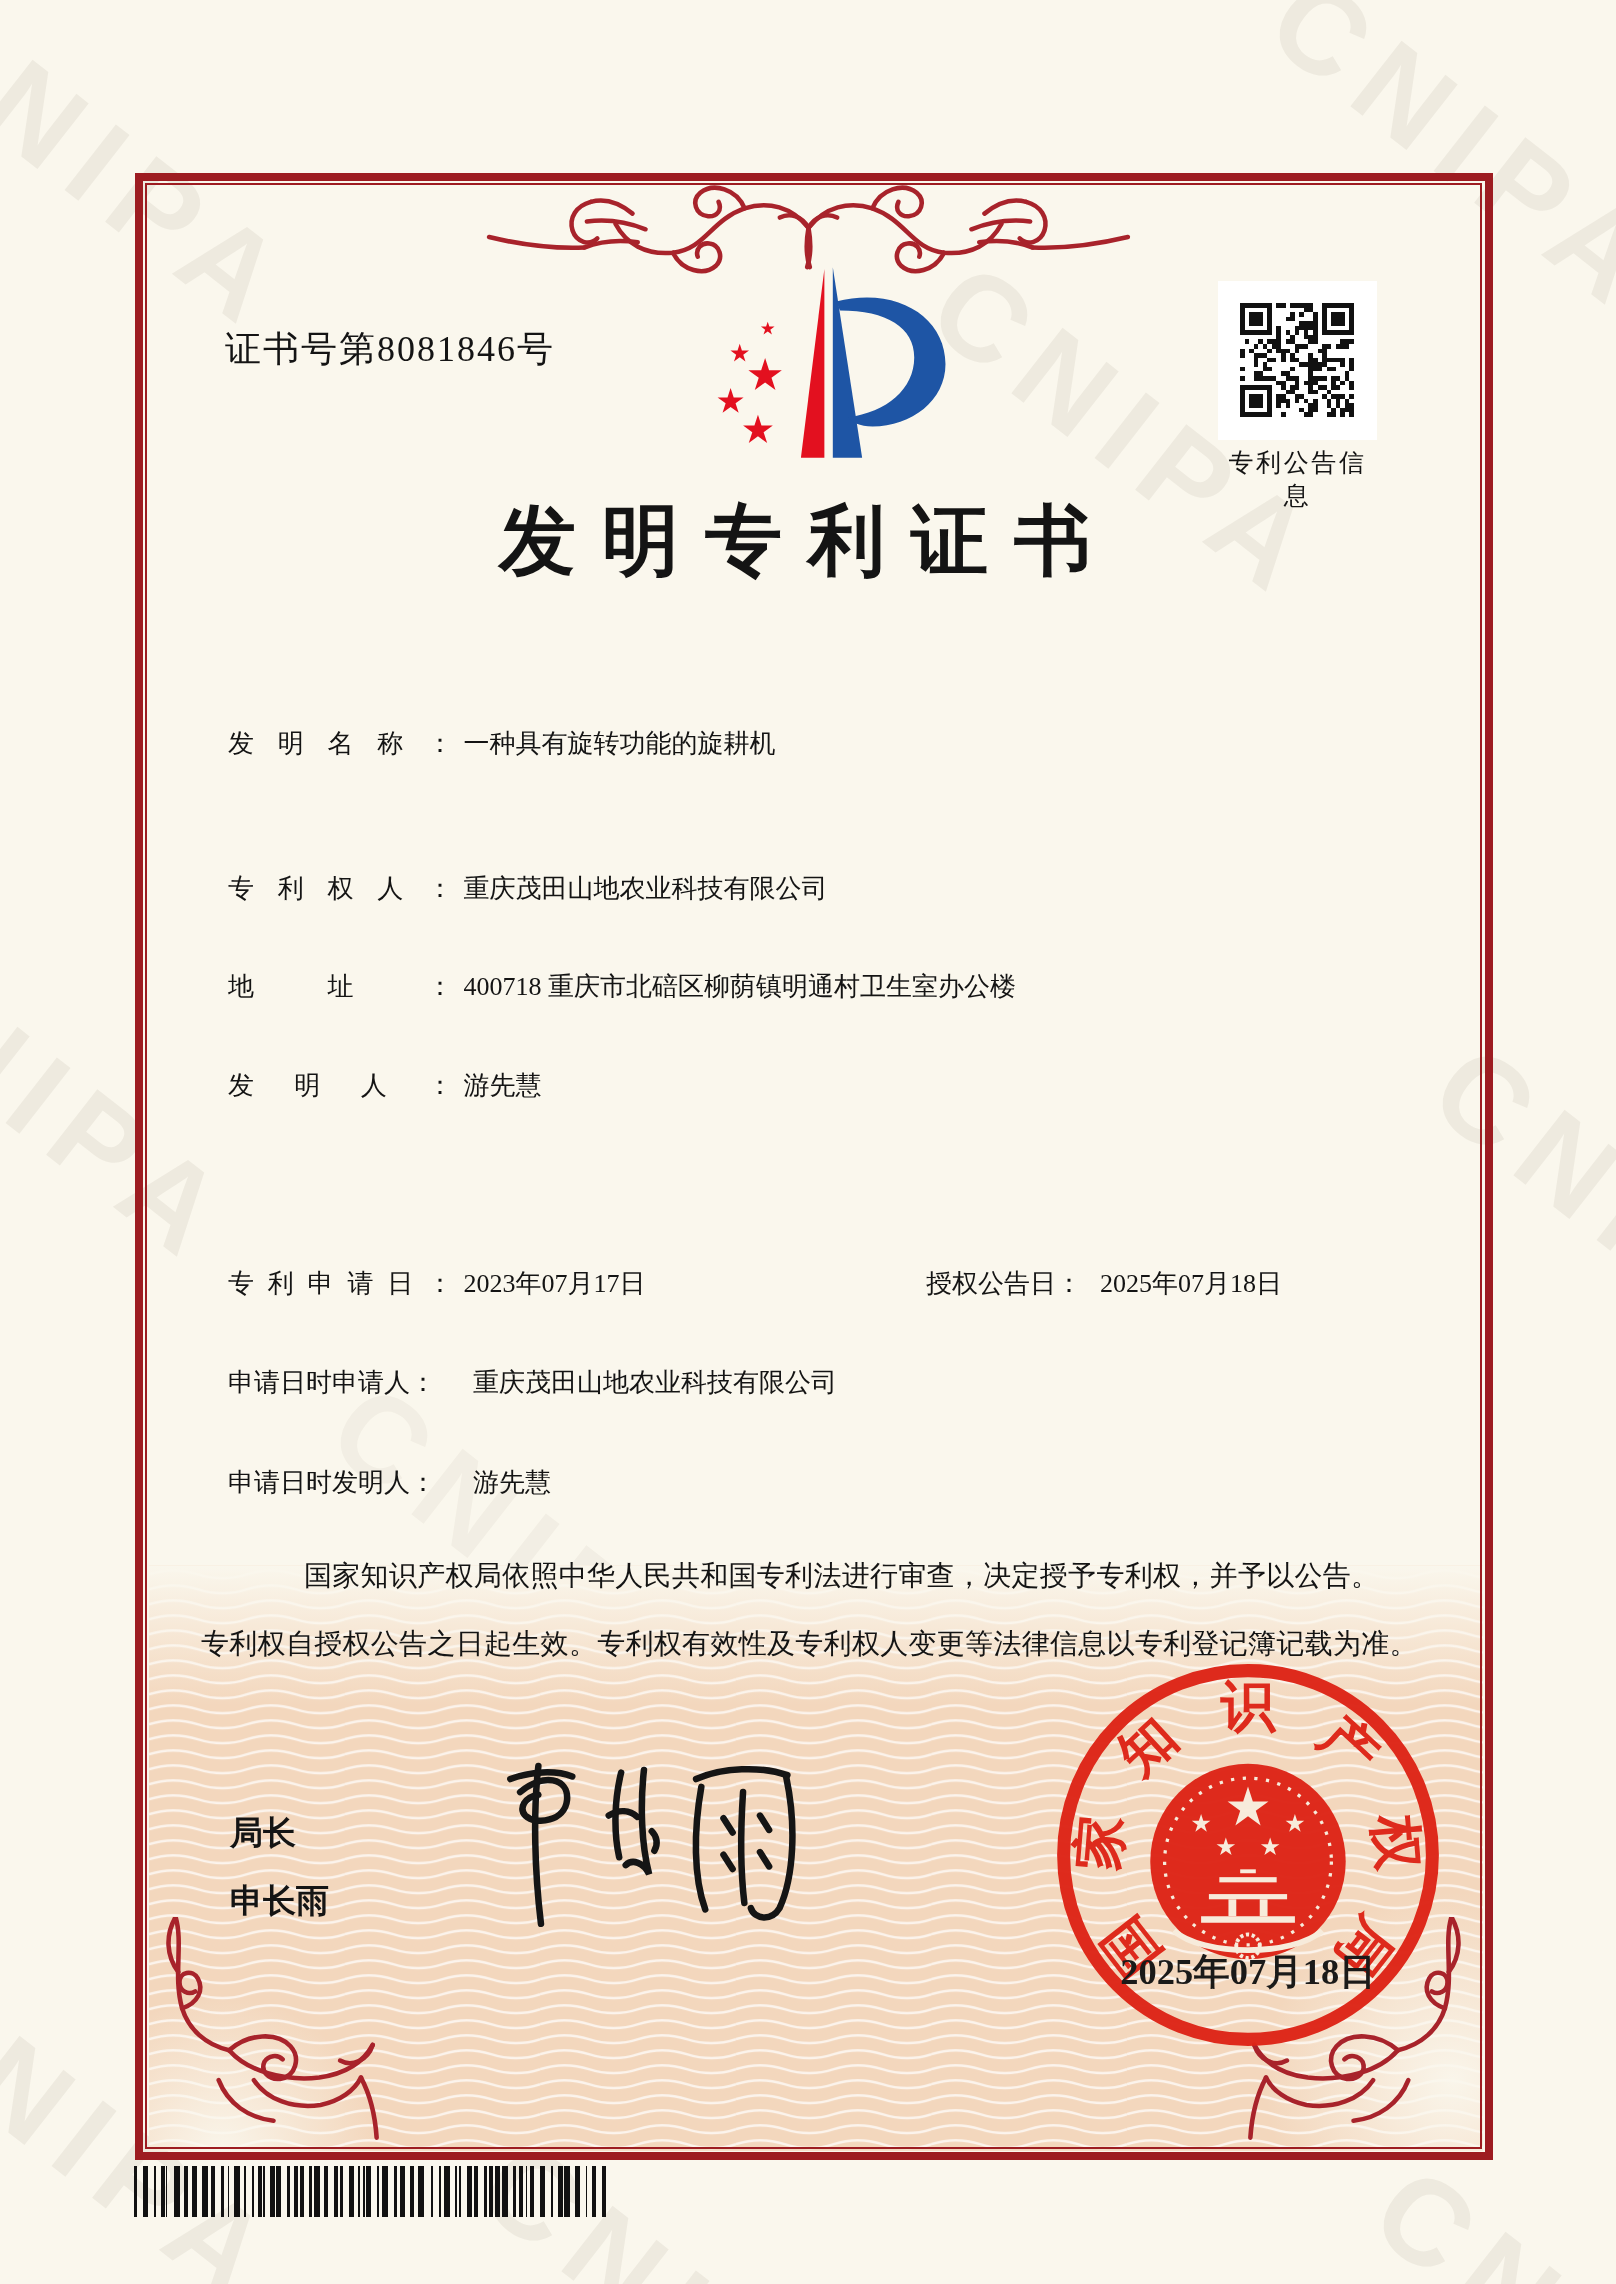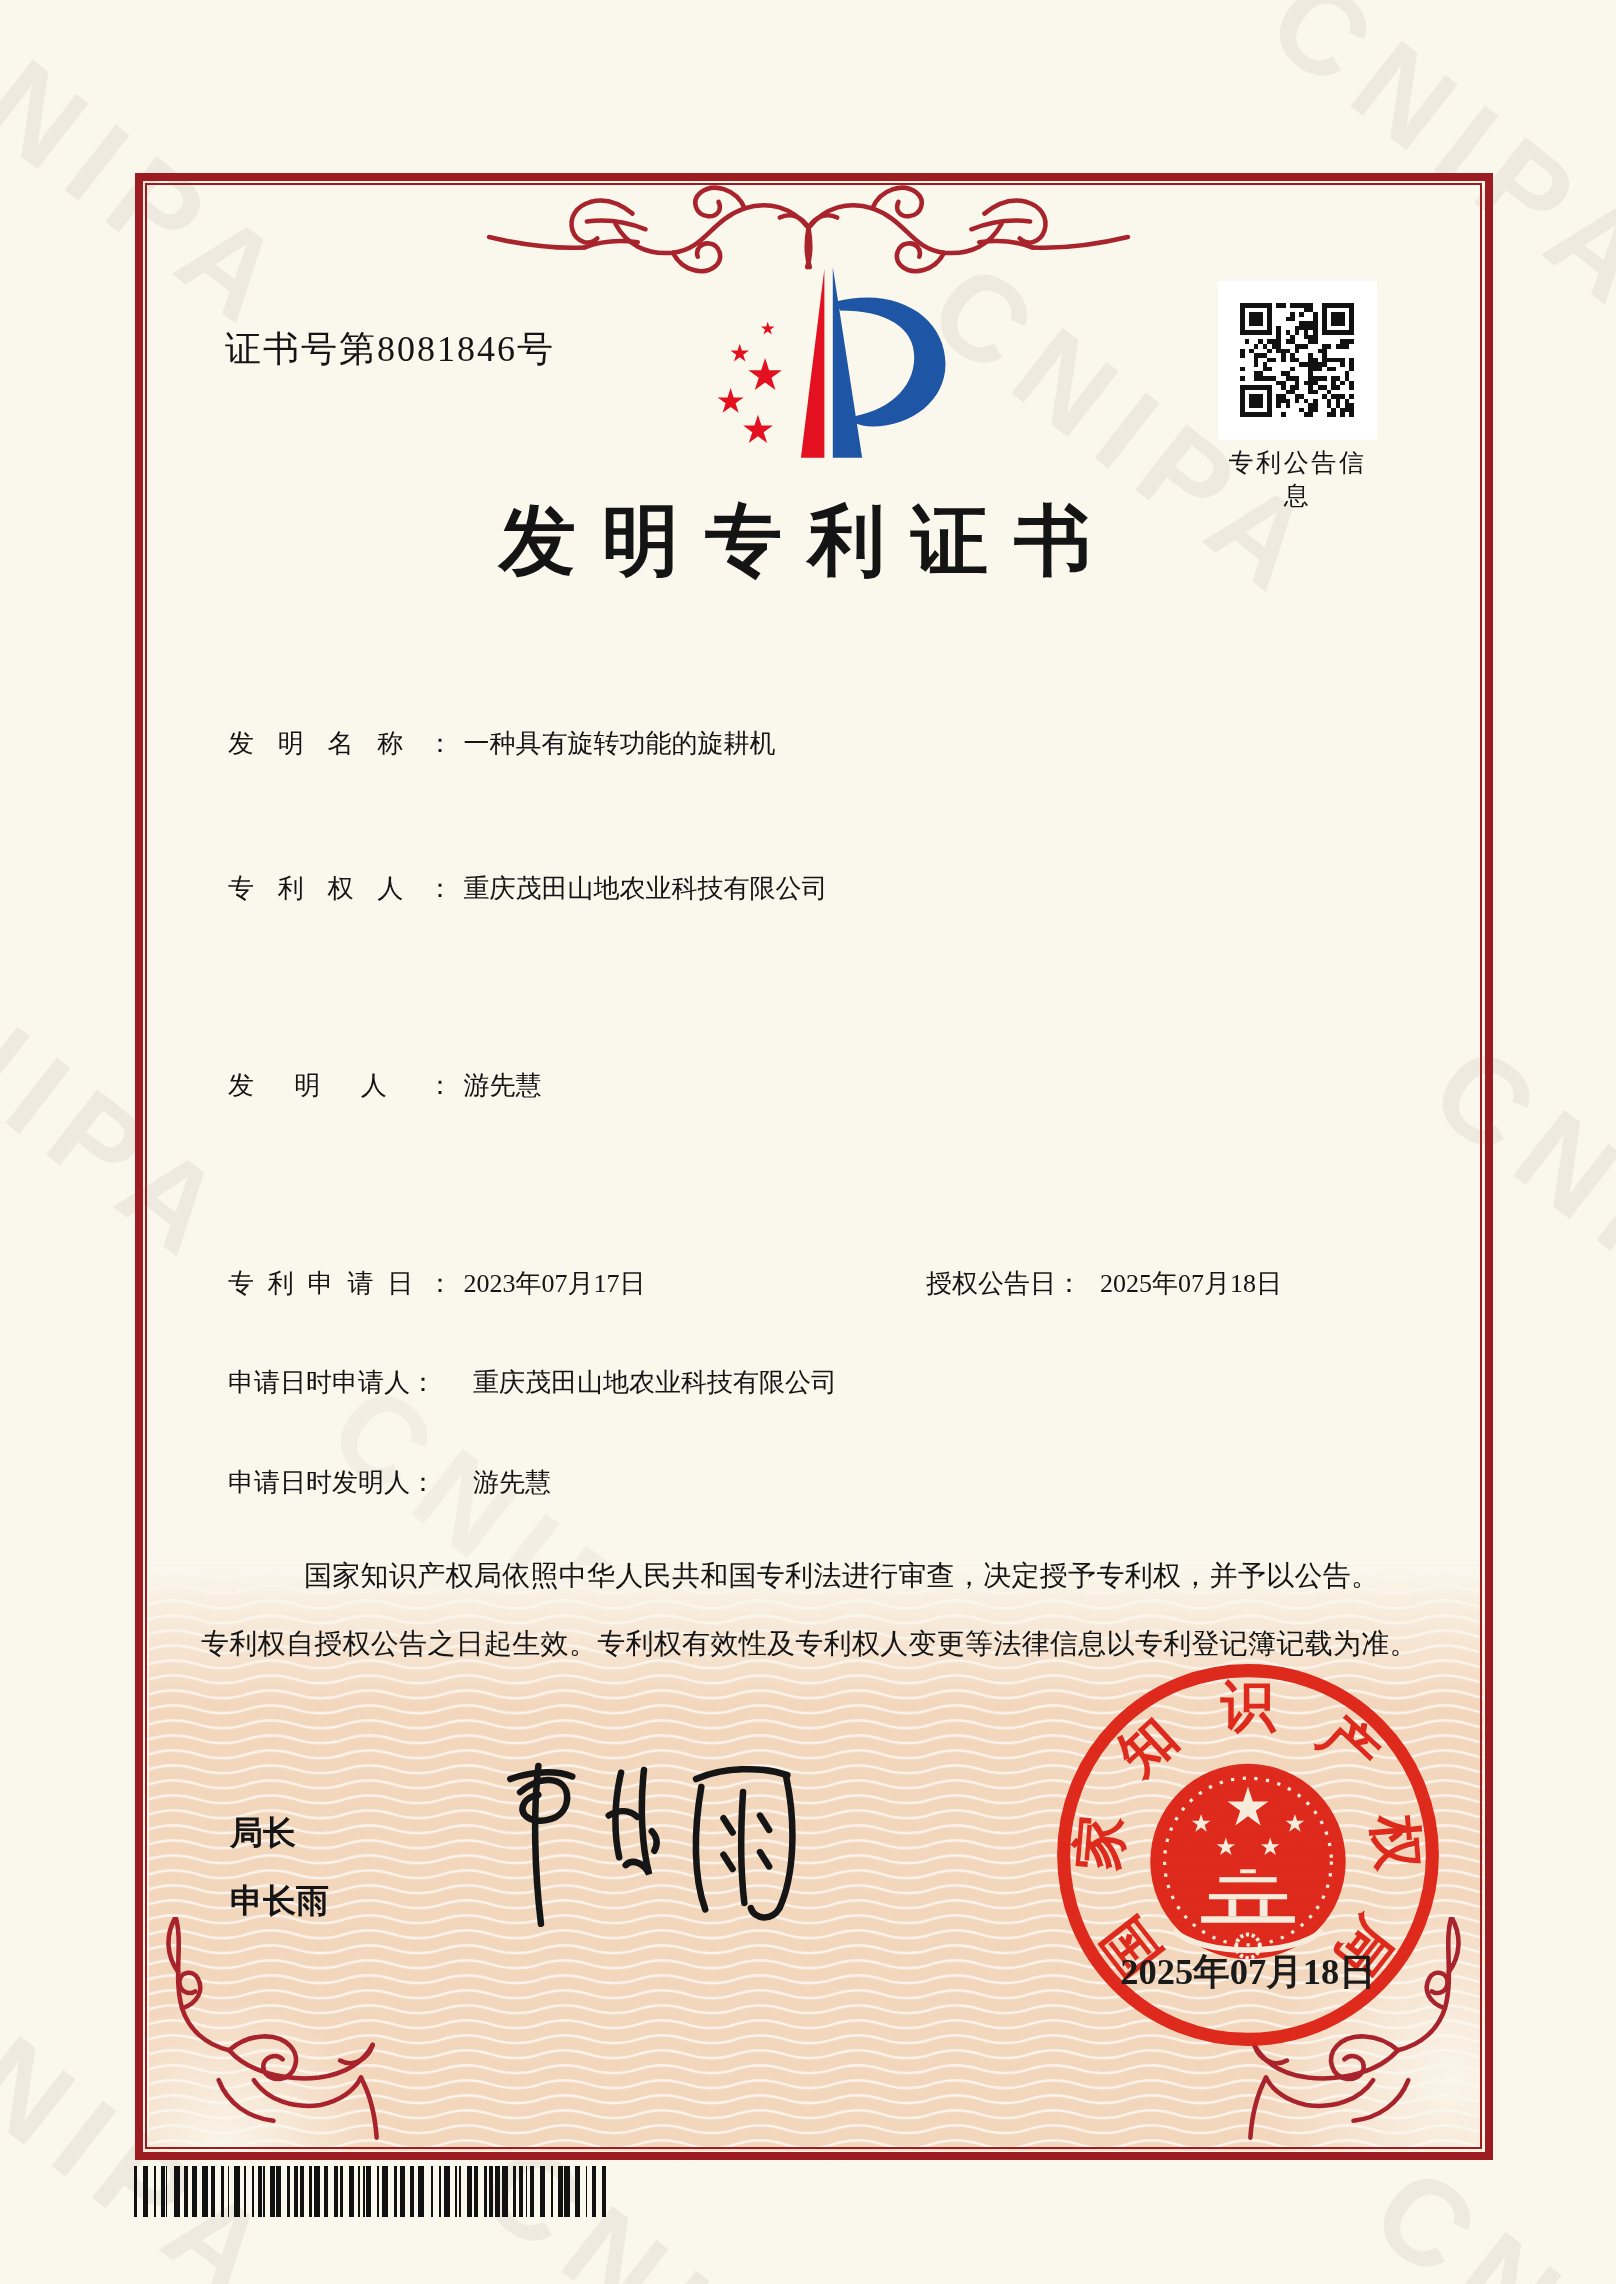--- a/index.html
+++ b/index.html
@@ -355,20 +355,23 @@
 
   <div class="cert-no">证书号第8081846号</div>
   <div class="doc-title">发明专利证书</div>
 
   <div class="row" style="top:726px">
     <span class="lab-j">发明名称：</span><span class="val">一种具有旋转功能的旋耕机</span>
   </div>
   <div class="row" style="top:871px">
     <span class="lab-j">专利权人：</span><span class="val">重庆茂田山地农业科技有限公司</span>
   </div>
+  <div class="row" style="top:969px">
+    <span class="lab-j">地址：</span><span class="val">400718 重庆市北碚区柳荫镇明通村卫生室办公楼</span>
+  </div>
   <div class="row" style="top:1068px">
     <span class="lab-j">发明人：</span><span class="val">游先慧</span>
   </div>
   <div class="row" style="top:1266px">
     <span class="lab-j">专利申请日：</span><span class="val">2023年07月17日</span>
     <span class="pair-right">
       <span>授权公告日：</span><span class="val">2025年07月18日</span>
     </span>
   </div>
   <div class="row" style="top:1365px">

